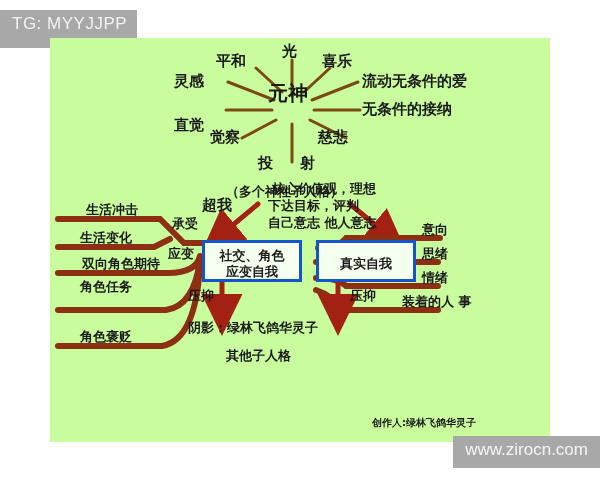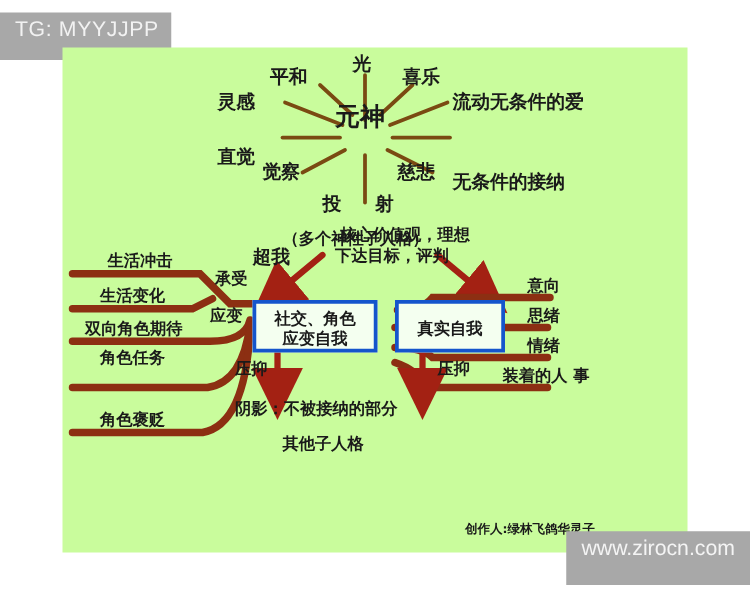--- a/index.html
+++ b/index.html
@@ -29,21 +29,21 @@
     letter-spacing: 0.5px;
     white-space: nowrap;
     font-family: "Liberation Sans", sans-serif;
   }
 
   
   .watermark {
     position: absolute;
     right: 0;
     bottom: 12px;
-    height: 43px;
+    height: 32px;
     padding: 0 12px;
     background: #a8a8a8;
     color: #f4f4f4;
     font-size: 17px;
     line-height: 28px;
     white-space: nowrap;
     font-family: "Liberation Sans", sans-serif;
   }
 
   
@@ -159,57 +159,58 @@
   </svg>
 
   <div class="t core" style="left:218px; top:48px;">元神</div>
 
   <div class="t lg" style="left:232px; top:6px;">光</div>
   <div class="t lg" style="left:166px; top:16px;">平和</div>
   <div class="t lg" style="left:272px; top:16px;">喜乐</div>
   <div class="t lg" style="left:124px; top:36px;">灵感</div>
   <div class="t lg" style="left:312px; top:36px;">流动无条件的爱</div>
   <div class="t lg" style="left:124px; top:80px;">直觉</div>
-  <div class="t lg" style="left:312px; top:64px;margin-top:36px;">无条件的接纳</div>
+  <div class="t lg" style="left:312px; top:64px;">无条件的接纳</div>
   <div class="t lg" style="left:160px; top:92px;">觉察</div>
   <div class="t lg" style="left:268px; top:92px;">慈悲</div>
   <div class="t lg" style="left:208px; top:118px;">投</div>
   <div class="t lg" style="left:250px; top:118px;">射</div>
 
   <div class="t" style="left:176px; top:146px;">（多个神性子人格）</div>
 
   <div class="t lg" style="left:152px; top:160px;text-align:right;">超我</div>
   <div class="t" style="left:222px; top:143px;">核心价值观，理想</div>
   <div class="t" style="left:218px; top:160px;">下达目标，评判</div>
+  <div class="t" style="left:218px; top:177px;">自己意志  他人意志</div>
 
   <div class="selfbox" style="left:152px; top:202px; width:100px; height:42px;">
     <span class="ln">社交、角色</span>
     <span class="ln">应变自我</span>
   </div>
 
-  <div class="selfbox" style="left:266px; top:202px; width:88px; height:42px; padding-top:13px;">
+  <div class="selfbox" style="left:266px; top:202px; width:100px; height:42px; padding-top:13px;">
     <span class="ln">真实自我</span>
   </div>
 
   <div class="t" style="left:36px; top:164px;">生活冲击</div>
   <div class="t" style="left:30px; top:192px;">生活变化</div>
-  <div class="t" style="left:18px; top:218px;text-align:right;">双向角色期待</div>
+  <div class="t" style="left:32px; top:218px;text-align:right;">双向角色期待</div>
   <div class="t" style="left:30px; top:241px;">角色任务</div>
   <div class="t" style="left:30px; top:291px;">角色褒贬</div>
 
   <div class="t" style="left:122px; top:178px;">承受</div>
   <div class="t" style="left:118px; top:208px;">应变</div>
 
   <div class="t" style="left:372px; top:184px;">意向</div>
   <div class="t" style="left:372px; top:208px;">思绪</div>
   <div class="t" style="left:372px; top:232px;">情绪</div>
   <div class="t" style="left:352px; top:256px;">装着的人  事</div>
 
   <div class="t" style="left:138px; top:250px;">压抑</div>
   <div class="t" style="left:300px; top:250px;">压抑</div>
 
-  <div class="t" style="left:138px; top:282px;">阴影：不被接纳的部分</div>
+  <div class="t" style="left:138px; top:282px;">阴影：绿林飞鸽华灵子</div>
   <div class="t" style="left:176px; top:310px;">其他子人格</div>
 
   <div class="credit" style="left:322px; top:378px;">创作人:绿林飞鸽华灵子</div>
 </div>
 
 <div class="watermark">www.zirocn.com</div>
 
 </body></html>

